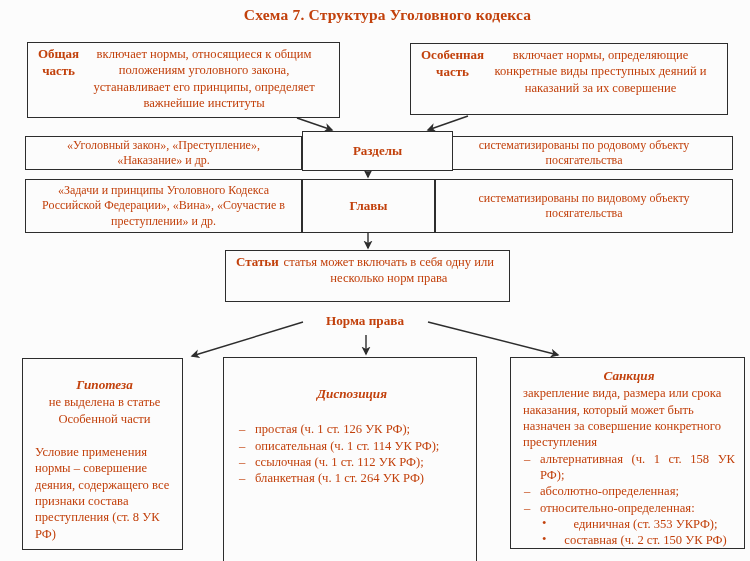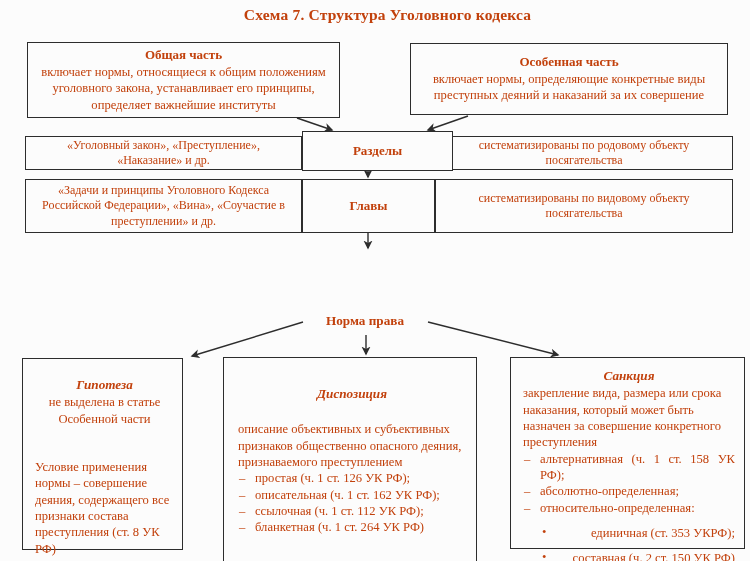--- a/index.html
+++ b/index.html
@@ -10,21 +10,21 @@
     padding-left:25px;
   }
   .title {
     position:absolute; top:6px; left:0; width:100%;
     text-align:center; font-weight:bold; font-size:15.5px; letter-spacing:.2px;
   }
   .box {
     position:absolute; box-sizing:border-box; background:#fcfcfc;
     border:1.5px solid #2d2d2d;
   }
-  .vcenter { display:flex; flex-direction:column; justify-content:center; }
+  .vcenter { display:flex; justify-content:center; }
   .box-heading { font-weight:bold; text-align:center; font-size:13px; line-height:1.3; }
   .box-body { text-align:center; font-size:12.6px; line-height:1.3; }
 
   
   .general-part  { left:27px;  top:42px; width:313px; height:76px; padding:3px 10px; }
   .special-part  { left:410px; top:43px; width:318px; height:72px; padding:3px 10px; }
 
   
   .cell {
     position:absolute; box-sizing:border-box; background:#fcfcfc;
@@ -49,30 +49,30 @@
     text-align:center; font-weight:bold; font-size:13.2px;
   }
 
   
   .b-box { font-size:12.6px; line-height:1.3; }
   .b-head { font-weight:bold; font-style:italic; text-align:center; font-size:13.2px; }
   .gipoteza     { left:22px;  top:358px; width:161px; height:192px; padding:17px 8px 0 12px; }
   .dispozitsiya { left:223px; top:357px; width:254px; height:250px; padding:27px 10px 0 14px; }
   .sanktsiya    { left:510px; top:357px; width:235px; height:192px; padding:9px 9px 0 12px; }
   .gipoteza .b-head { margin-bottom:1px; }
-  .gipoteza .b-sub { text-align:center; margin-bottom:32px; }
+  .gipoteza .b-sub { text-align:center; margin-bottom:17px; }
   .gipoteza .b-body { text-align:left; }
   .dispozitsiya .b-head { margin-bottom:19px; }
   .dispozitsiya .b-body { text-align:left; }
   .sanktsiya .b-head { margin-bottom:1px; }
   .sanktsiya .b-body { text-align:left; }
   .dash-item { position:relative; padding-left:17px; text-align:left; }
   .dash-item::before { content:"–"; position:absolute; left:1px; top:0; }
   .sanktsiya .dash-item.justify { text-align:justify; }
-  .bullet-item { position:relative; padding-left:16px; margin-left:17px; text-align:right;margin-top:9px; }
+  .bullet-item { position:relative; padding-left:16px; margin-left:17px; text-align:center; }
   .bullet-item::before { content:"•"; position:absolute; left:2px; top:-1px; }
 
   .connectors { position:absolute; left:0; top:0; width:750px; height:561px; z-index:1; }
 </style>
 </head>
 <body>
 
 <div class="canvas">
 
   <svg class="connectors" viewBox="0 0 750 561" xmlns="http://www.w3.org/2000/svg">
@@ -104,34 +104,37 @@
   </div>
 
   <div class="cell r1-left">«Уголовный закон», «Преступление», «Наказание» и др.</div>
   <div class="cell cell-label r1-center">Разделы</div>
   <div class="cell r1-right">систематизированы по родовому объекту посягательства</div>
 
   <div class="cell r2-left">«Задачи и принципы Уголовного Кодекса Российской Федерации», «Вина», «Соучастие в преступлении» и др.</div>
   <div class="cell cell-label r2-center">Главы</div>
   <div class="cell r2-right">систематизированы по видовому объекту посягательства</div>
 
+  <div class="box vcenter stati">
+    <div class="box-heading">Статьи</div>
+    <div class="box-body">статья может включать в себя одну или несколько норм права</div>
+  </div>
 
   <div class="norma-label">Норма права</div>
 
   <div class="box b-box gipoteza">
     <div class="b-head">Гипотеза</div>
     <div class="b-sub">не выделена в статье Особенной части</div>
     <div class="b-body">Условие применения нормы – совершение деяния, содержащего все признаки состава преступления (ст. 8 УК РФ)</div>
   </div>
 
   <div class="box b-box dispozitsiya">
     <div class="b-head">Диспозиция</div>
-    <div class="b-body">описание объективных и субъективных признаков общественно опасного деяния, признаваемого преступлением</div>
     <div class="dash-item">простая (ч. 1 ст. 126 УК РФ);</div>
-    <div class="dash-item">описательная (ч. 1 ст. 162 УК РФ);</div>
+    <div class="dash-item">описательная (ч. 1 ст. 114 УК РФ);</div>
     <div class="dash-item">ссылочная (ч. 1 ст. 112 УК РФ);</div>
     <div class="dash-item">бланкетная (ч. 1 ст. 264 УК РФ)</div>
   </div>
 
   <div class="box b-box sanktsiya">
     <div class="b-head">Санкция</div>
     <div class="b-body">закрепление вида, размера или срока наказания, который может быть назначен за совершение конкретного преступления</div>
     <div class="dash-item justify">альтернативная (ч. 1 ст. 158 УК РФ);</div>
     <div class="dash-item">абсолютно-определенная;</div>
     <div class="dash-item">относительно-определенная:</div>

